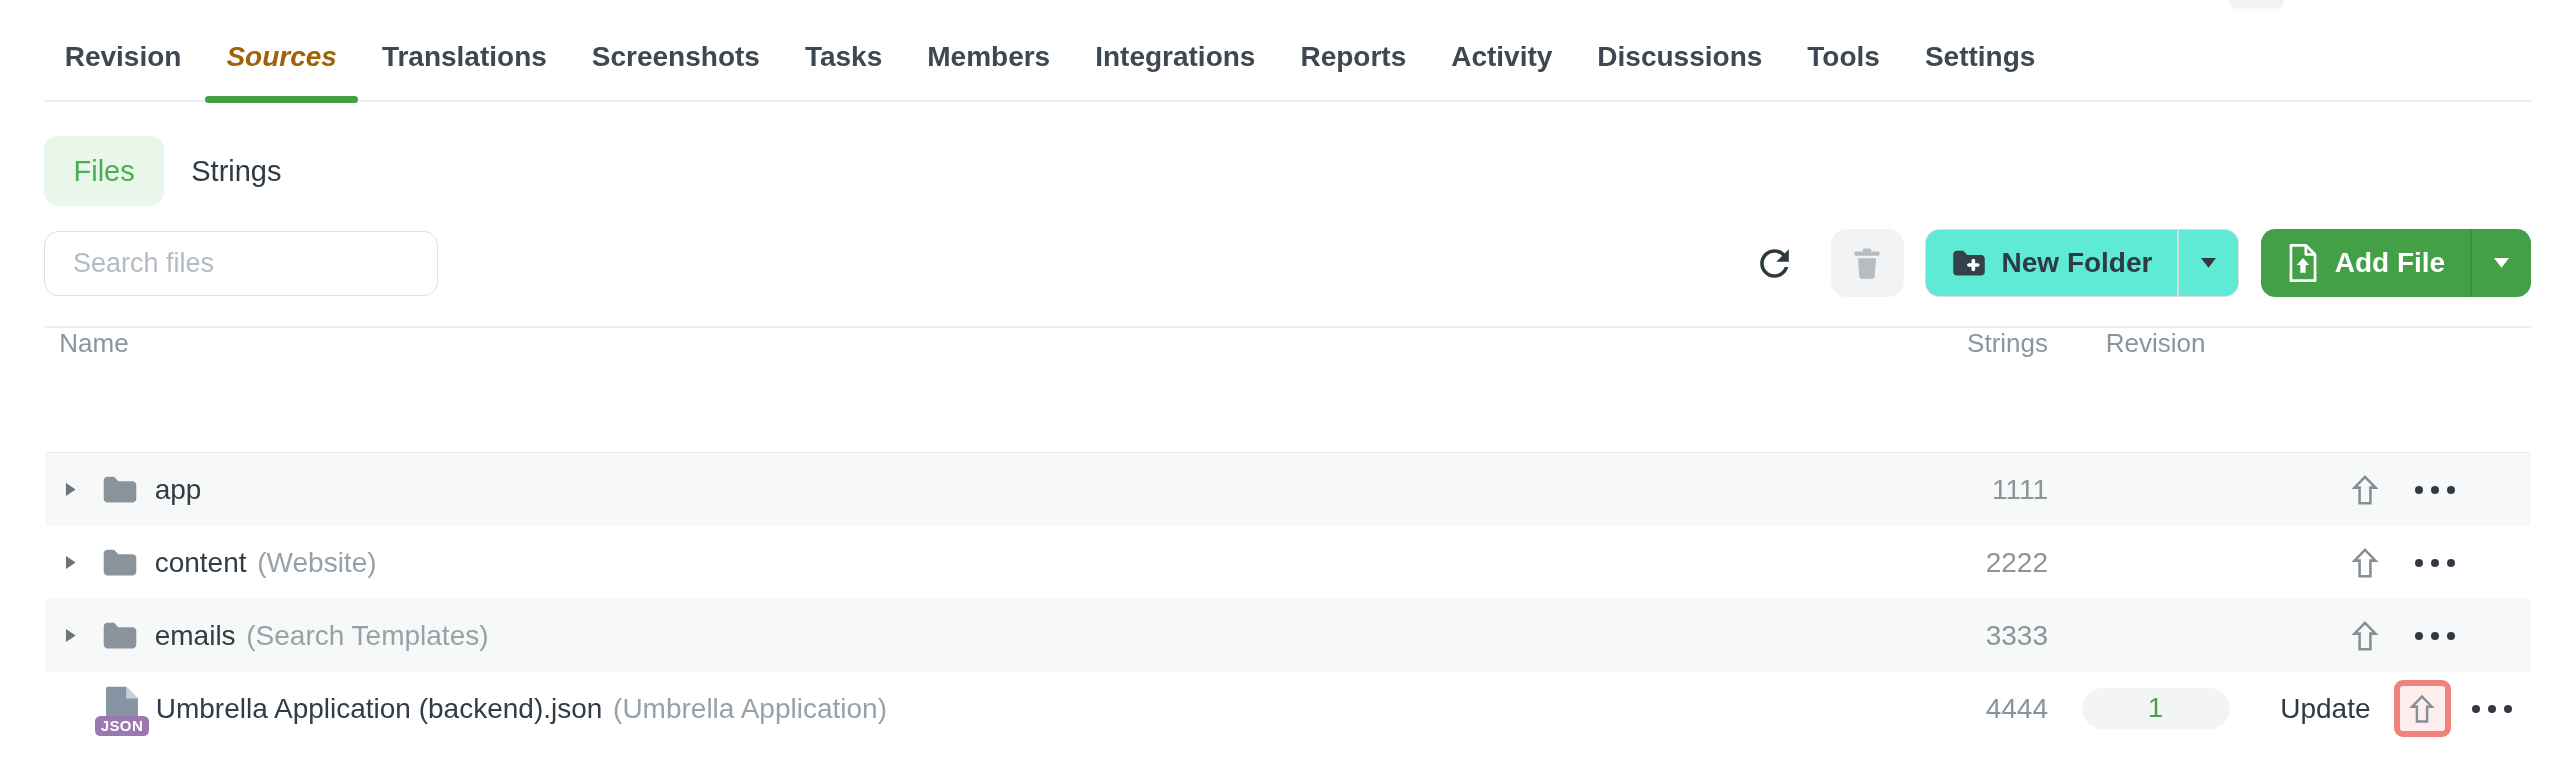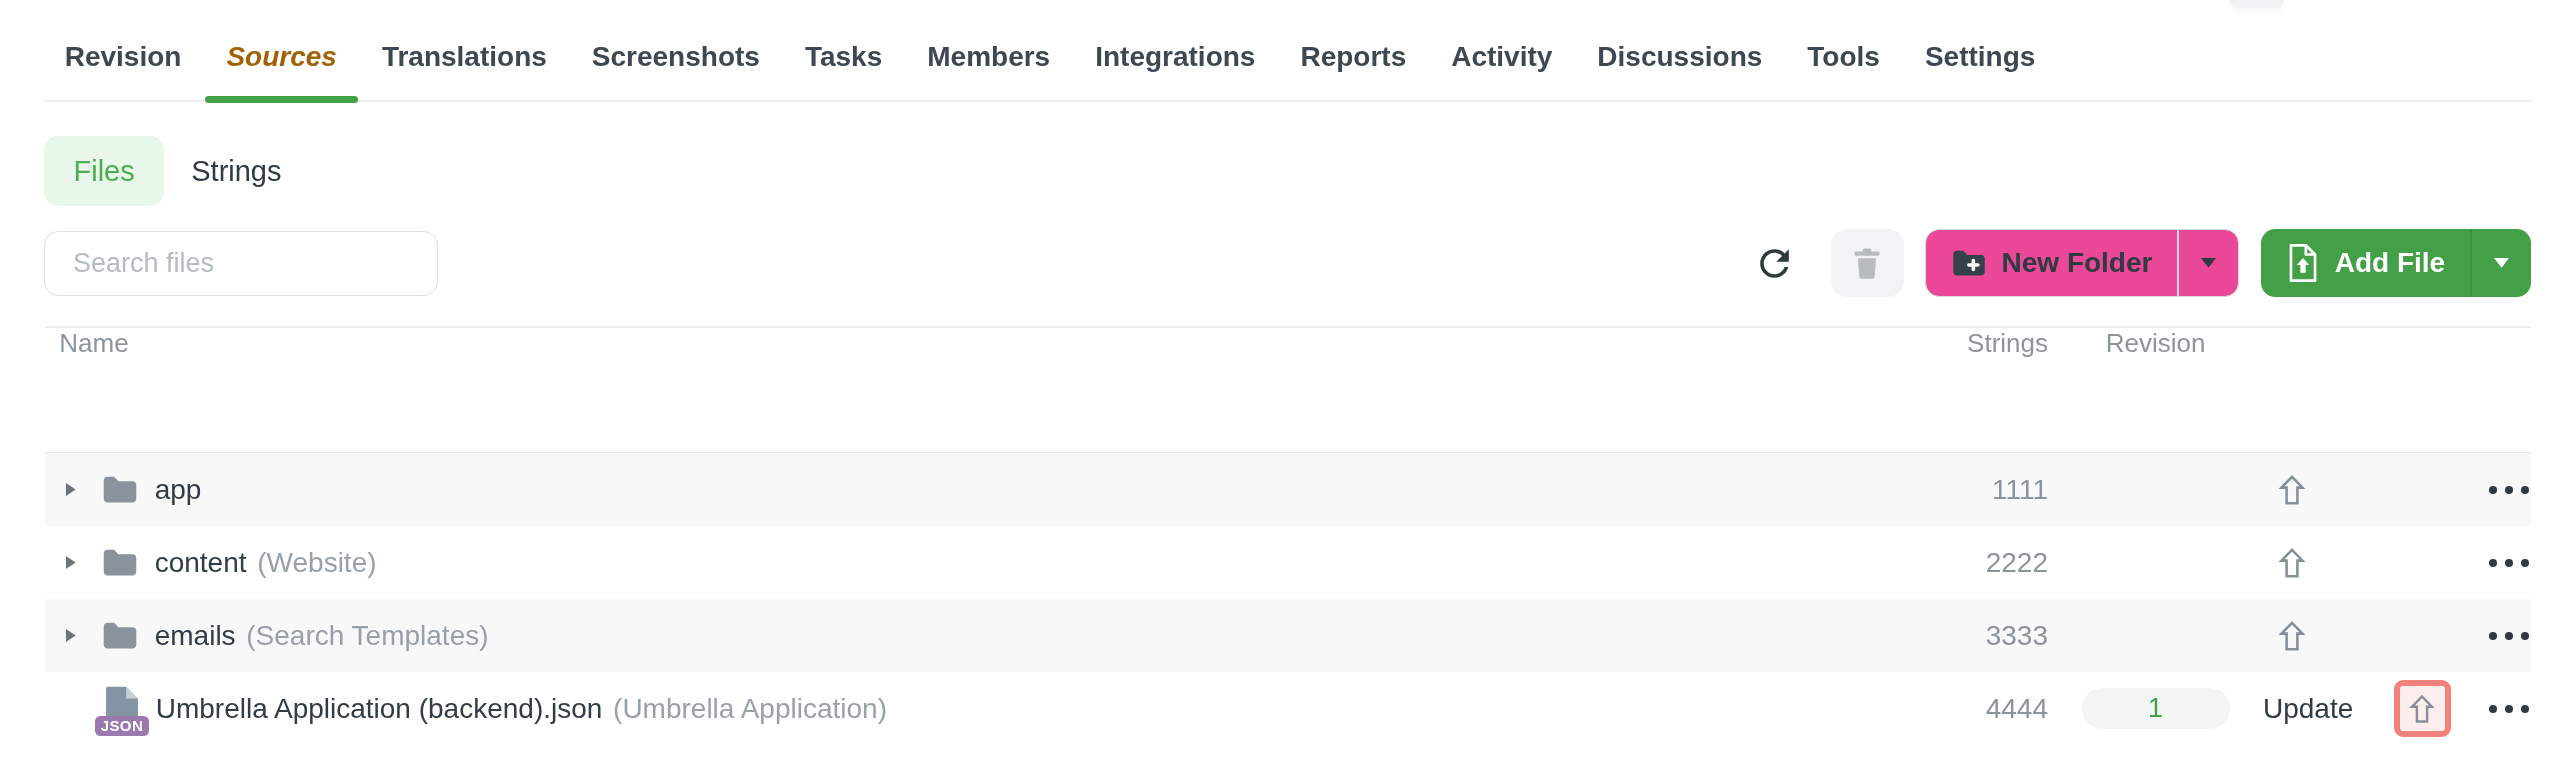--- a/index.html
+++ b/index.html
@@ -28,21 +28,21 @@
   .search{width:336px;height:63px;border:1.8px solid #dbe0e4;border-radius:14.3px;
        font-size:27px;color:#2f3a44;padding:0 28px;outline:none;
        font-family:"Liberation Sans", sans-serif;}
   .search::placeholder{color:#b4bbc1;}
   .tb-right{margin-left:auto;display:flex;align-items:center;}
   .refresh-btn{width:43px;display:flex;justify-content:center;align-items:center;
        margin-right:35px;cursor:pointer;background:none;border:none;padding:0;}
   .trash-btn{width:73px;height:68px;background:#f2f3f4;border-radius:16px;border:none;
        display:flex;align-items:center;justify-content:center;margin-right:20.6px;cursor:pointer;}
   .split-btn{display:flex;align-items:stretch;height:68px;border-radius:14.3px;overflow:hidden;box-sizing:border-box;}
-  .split-btn.outline{border:1.8px solid #d8dcdf;background:#ec4899;margin-right:21.5px;}
+  .split-btn.outline{border:1.8px solid #d8dcdf;background:#5eead4;margin-right:21.5px;}
   .split-main{display:flex;align-items:center;gap:15px;padding:0 25px;font-size:28px;
        font-weight:600;color:#2f3a42;cursor:pointer;white-space:nowrap;}
   .split-divider{width:1.8px;background:#d8dcdf;}
   .split-caret{width:59px;display:flex;align-items:center;justify-content:center;cursor:pointer;color:#2f3a42;}
   .split-btn.green{background:#43a047;}
   .split-btn.green .split-main{color:#ffffff;font-weight:700;}
   .split-btn.green .split-divider{background:#3a9340;}
   .split-btn.green .split-caret{color:#ffffff;}
   .toolbar-rule{margin:29px 45px 0;border-top:2.7px solid #eceeef;}
   
@@ -58,21 +58,21 @@
   .row.alt{background:#f7f8f8;}
   .row .col-name{display:flex;align-items:center;padding-left:19.7px;}
   .expander-slot{width:36px;display:flex;align-items:center;flex:0 0 36px;}
   .row-icon{width:38px;flex:0 0 38px;margin-right:16px;display:flex;align-items:center;}
   .name-main{color:#323c46;font-weight:500;cursor:pointer;white-space:nowrap;overflow:hidden;text-overflow:ellipsis;}
   .name-note{color:#99a1a8;margin-left:10.7px;white-space:nowrap;}
   .cell-strings{color:#8b949b;}
   .cell-revision{display:flex;justify-content:center;align-items:center;}
   .rev-badge{width:148px;height:41px;background:#f3f5f5;border-radius:20.6px;color:#43a047;
        font-size:27px;display:flex;align-items:center;justify-content:center;cursor:pointer;}
-  .cell-actions{display:flex;align-items:center;justify-content:space-between;}
+  .cell-actions{display:flex;align-items:center;justify-content:center;}
   .update-link{font-size:28px;font-weight:500;color:#2f3a44;margin-right:23px;cursor:pointer;}
   .upload-wrap{width:57px;height:57px;display:flex;align-items:center;justify-content:center;
        margin-right:19.7px;cursor:pointer;box-sizing:border-box;}
   .upload-wrap.highlight{background:#fdeeed;border:6.3px solid #f0817b;border-radius:9px;}
   .dots{display:flex;gap:8px;cursor:pointer;padding:5.4px 1.8px;}
   .dot{width:8px;height:8px;border-radius:50%;background:#2f3a44;}
   
   .json-icon{position:relative;width:41px;height:48px;margin-right:14px;flex:0 0 41px;}
   .json-icon svg{position:absolute;top:0;left:3.6px;}
   .json-badge{position:absolute;left:-5.4px;bottom:-3.6px;background:#9b78ae;color:#fff;

